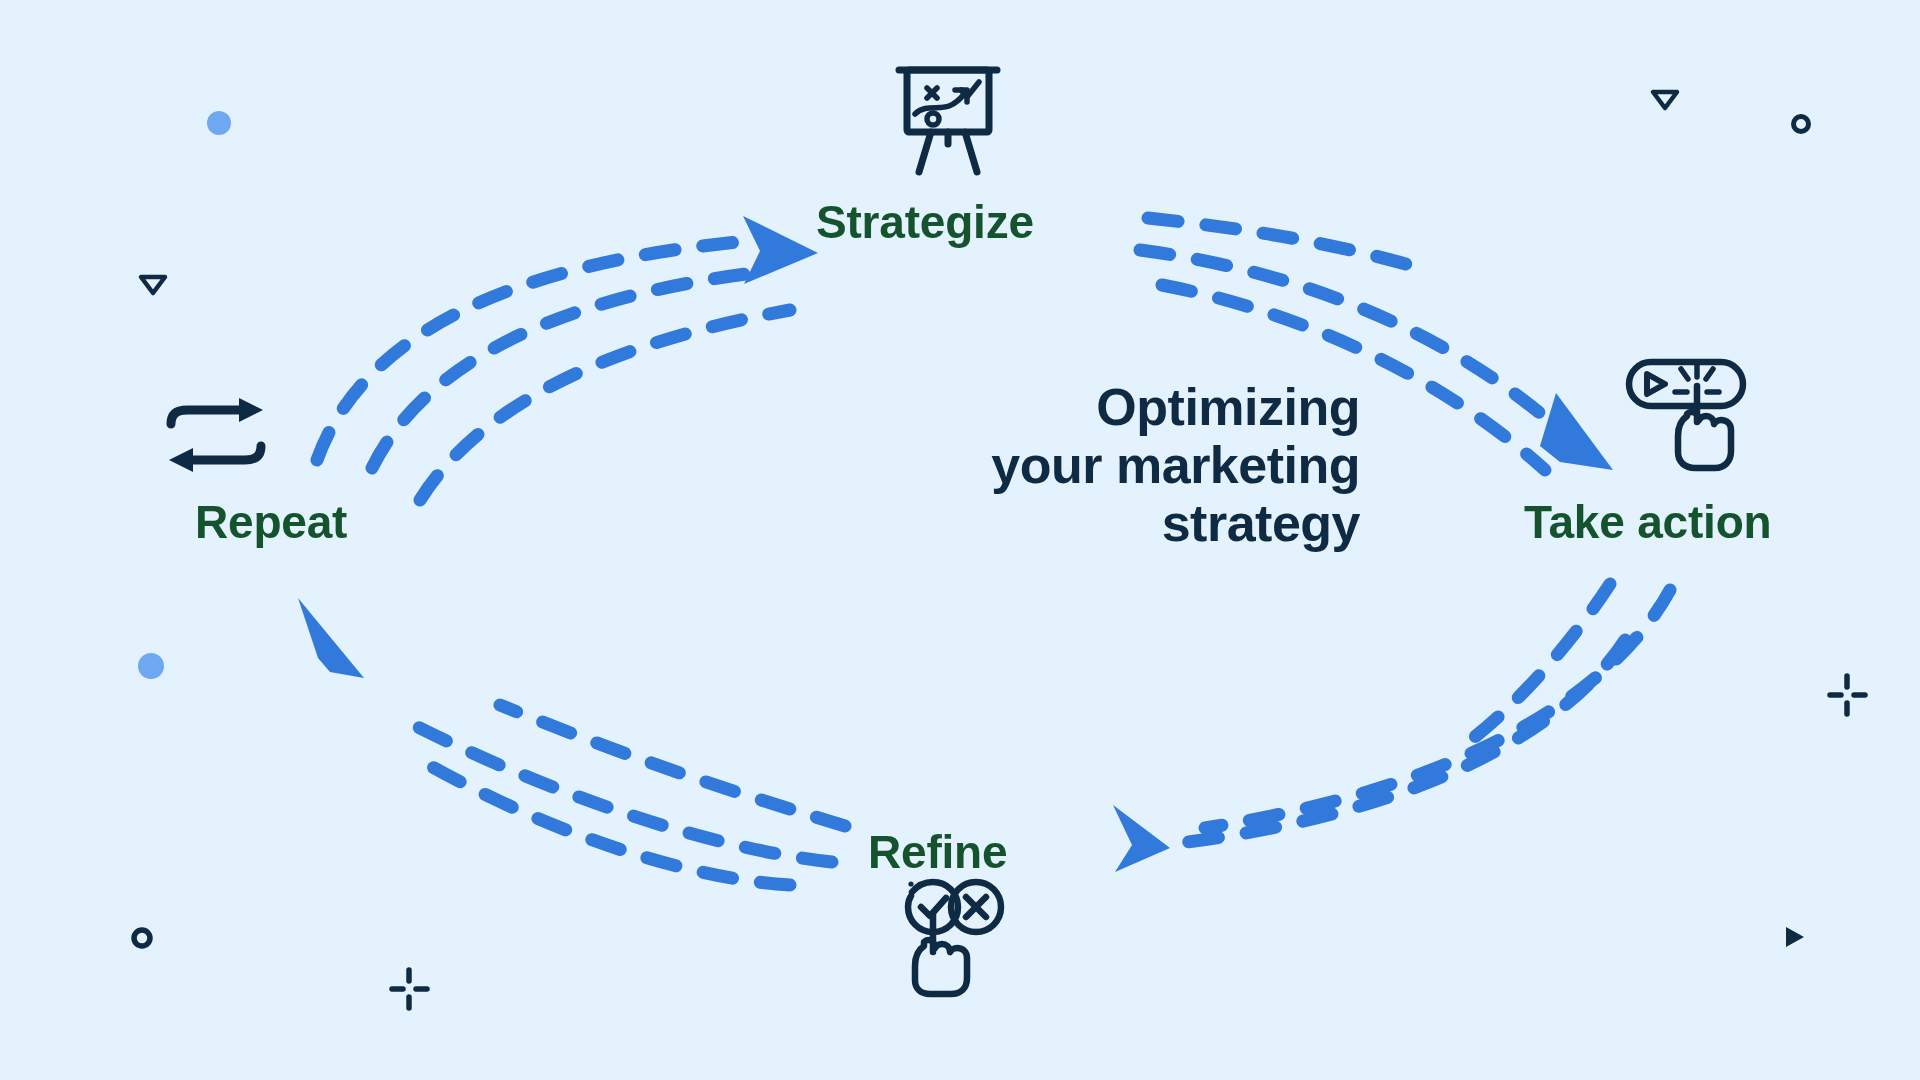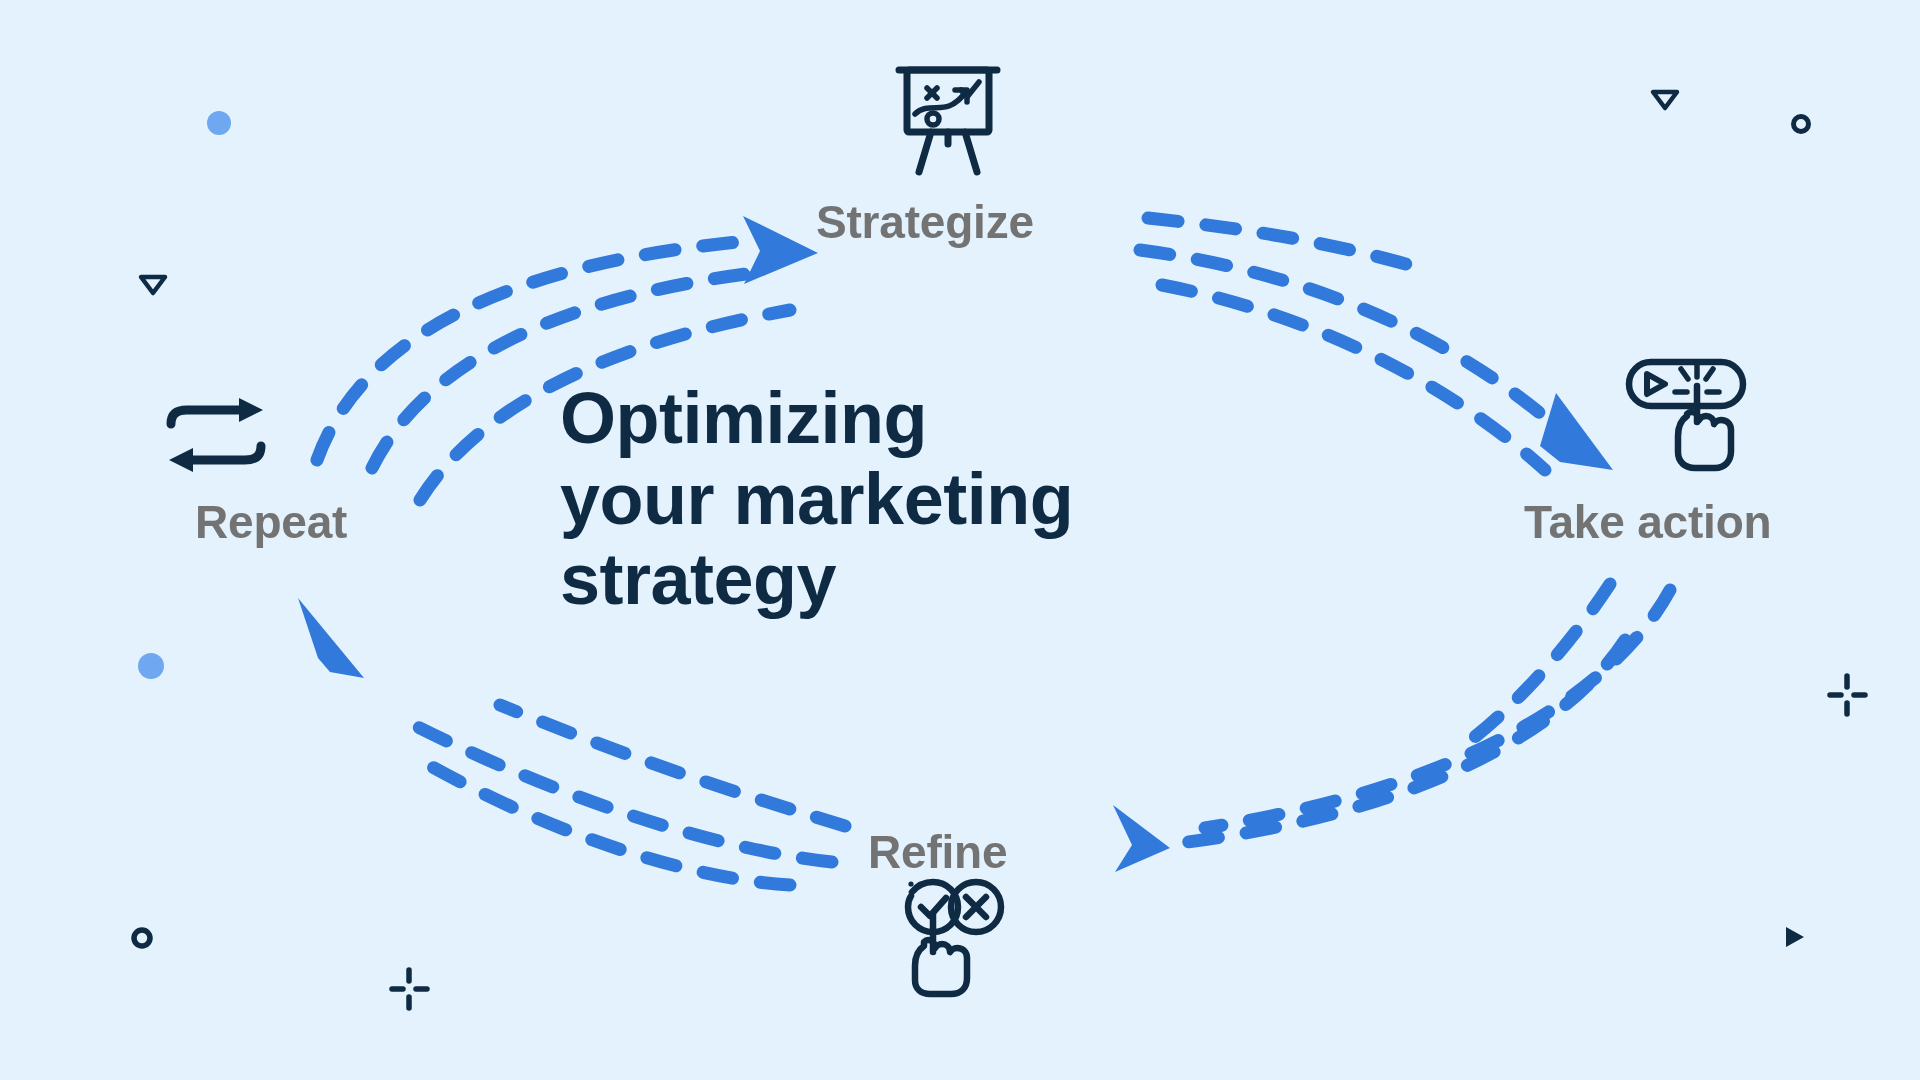--- a/index.html
+++ b/index.html
@@ -27,33 +27,33 @@
     width: 1920px;
     height: 1080px;
   }
 
   
   .center-title {
     position: absolute;
     left: 560px;
     top: 378px;
     width: 800px;
-    text-align: left;
+    text-align: right;
     color: #0f2b43;
-    font-size: 72px;
+    font-size: 52px;
     line-height: 1.12;
     font-weight: bold;
     letter-spacing: -0.5px;
     white-space: pre-line;
   }
 
   
   .node-label {
     position: absolute;
-    color: #737373;
+    color: #14532d;
     font-size: 46px;
     font-weight: bold;
     letter-spacing: -0.2px;
     white-space: nowrap;
   }
   #label-strategize { left: 816px;  top: 195px; }
   #label-takeaction { left: 1524px; top: 495px; }
   #label-refine     { left: 868px;  top: 798px; margin-top: 27px; }
   #label-repeat     { left: 195px;  top: 495px; }
 </style>

